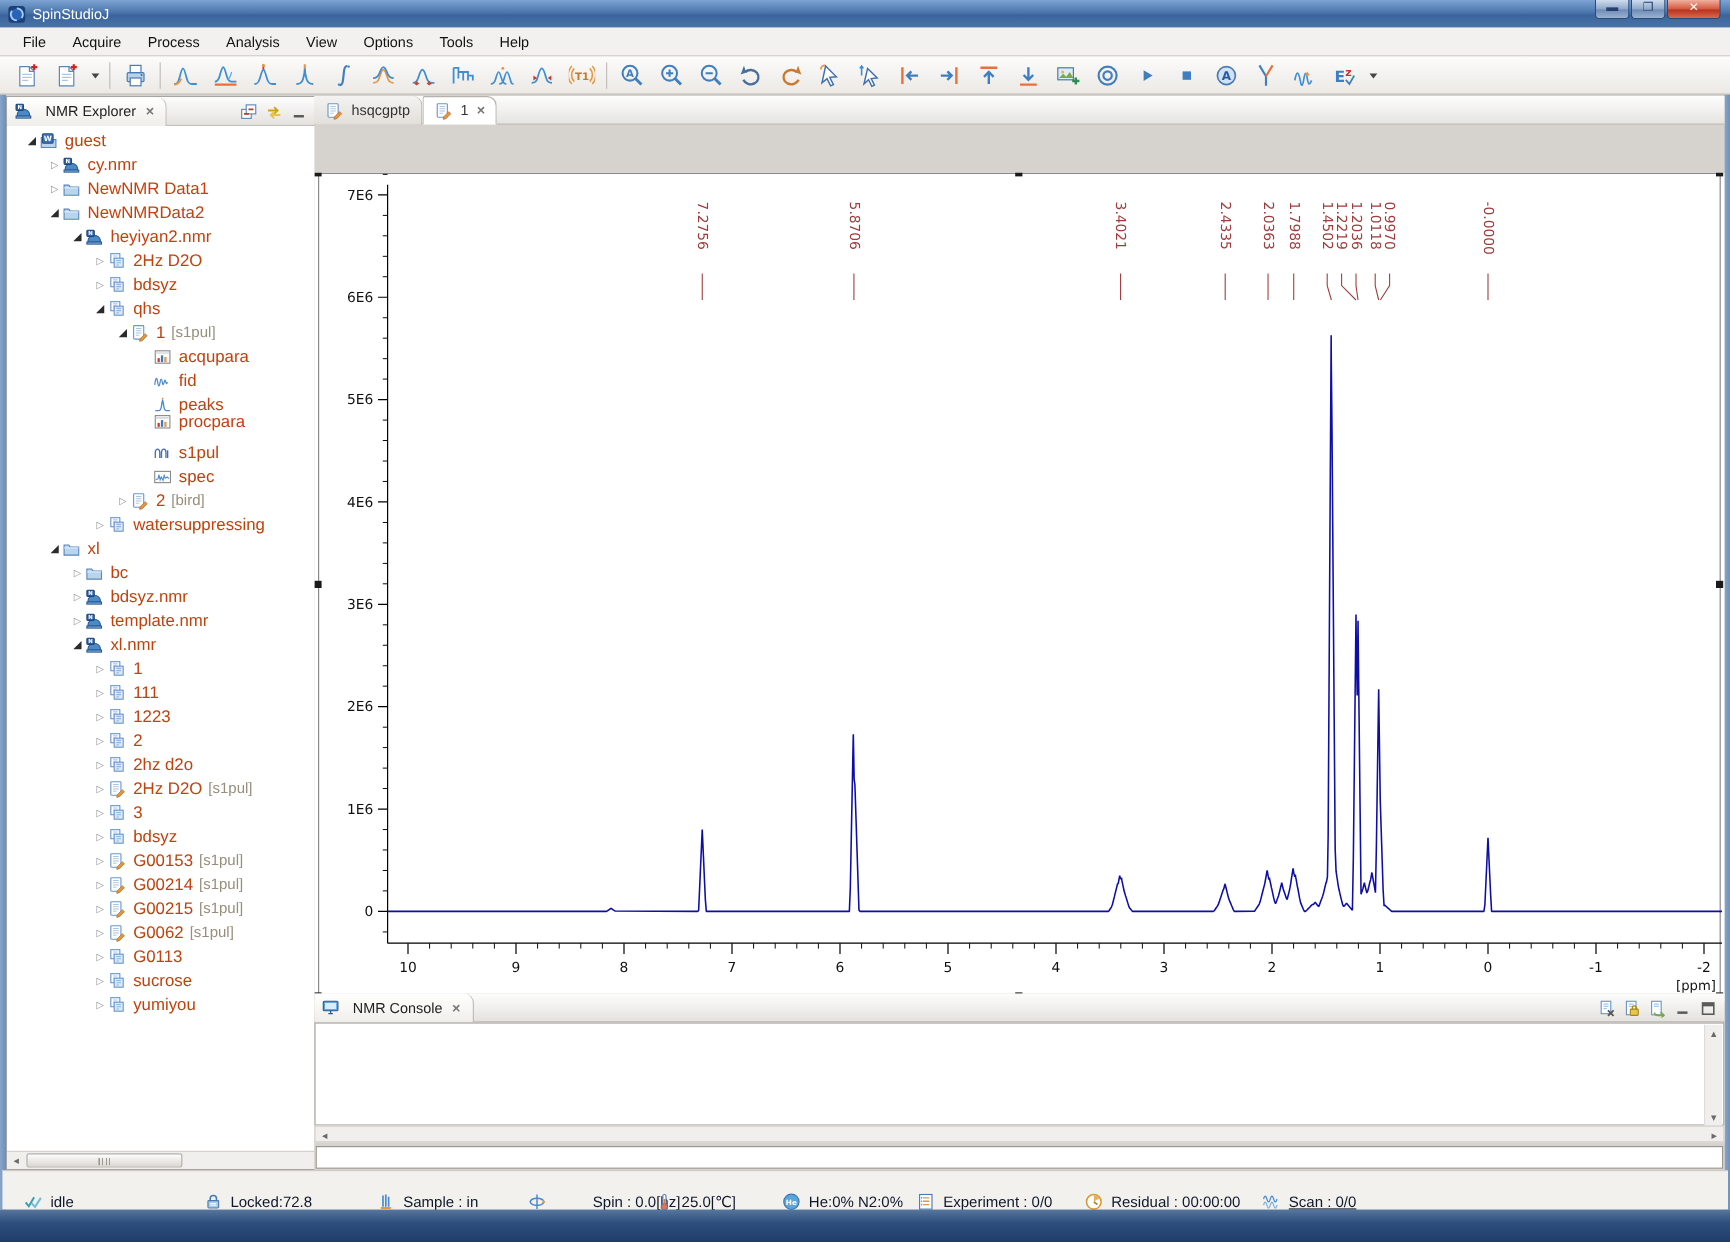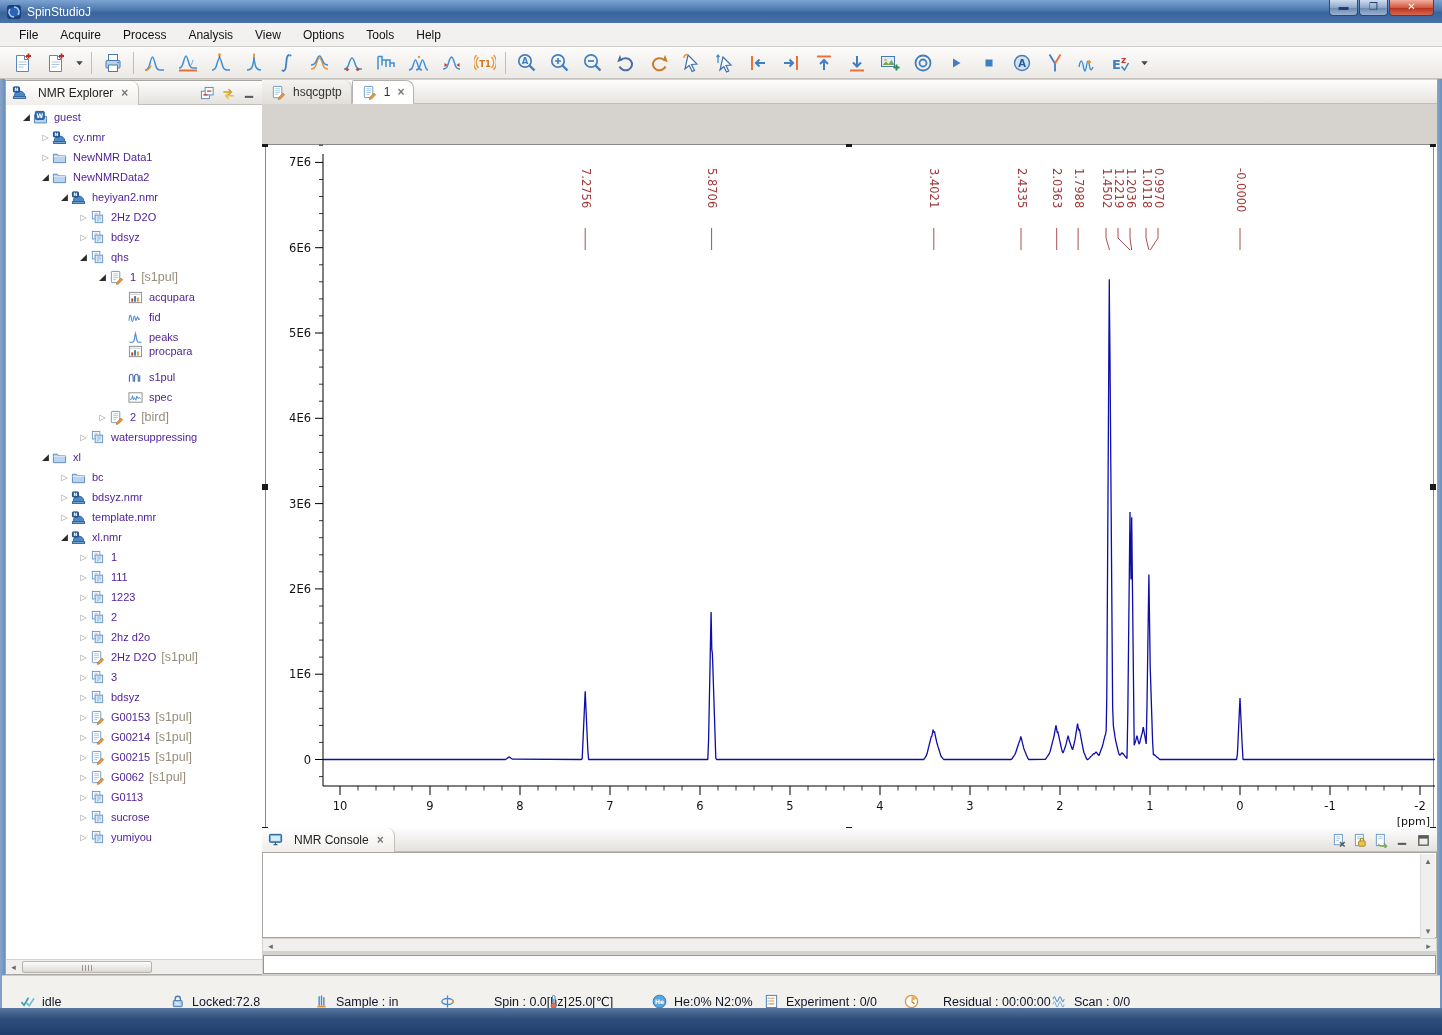--- a/index.html
+++ b/index.html
@@ -42,21 +42,21 @@
   .view-tab .ttl{margin:0 6px 0 5px;color:#222;}
   .view-close{color:#777;font-size:12px;font-weight:bold;padding:0 2px;}
   .view-tools{position:absolute;right:4px;top:2px;display:flex;align-items:center;}
   .vt-btn{width:20px;height:20px;display:inline-flex;align-items:center;justify-content:center;margin-left:1px;}
   .tree{position:absolute;left:0;top:24px;width:100%;height:855px;overflow:hidden;background:#fff;}
   .trow{position:absolute;left:0;height:20px;width:100%;display:flex;align-items:center;white-space:nowrap;}
   .arrow{display:inline-block;width:13px;text-align:center;flex:0 0 13px;}
   .arrow.closed{color:#8f8f8f;font-size:8px;}
   .arrow.open{color:#2b2b2b;font-size:9px;}
   .ticon{display:inline-flex;width:17px;flex:0 0 17px;margin-right:4px;}
-  .tlabel{font-size:11px;color:#4c1d95;}
+  .tlabel{font-size:14px;color:#c2410c;}
   .tsuffix{font-size:12.5px;color:#978e7c;margin-left:5px;}
   .hscroll{position:absolute;left:0;bottom:0;width:100%;height:15px;background:#f0efed;border-top:1px solid #d5d2cd;}
   .hs-arrow{position:absolute;top:0;width:15px;height:14px;color:#6a6a6a;font-size:9px;text-align:center;line-height:14px;}
   .hs-thumb{position:absolute;top:1px;height:12px;border:1px solid #b5b2ad;border-radius:2px;
     background:linear-gradient(180deg,#fdfdfd,#dbd8d3);}
   .grip{position:absolute;left:50%;top:3px;width:10px;height:6px;margin-left:-5px;
     background:repeating-linear-gradient(90deg,#9a978f 0 1px,transparent 1px 3px);}
   
   .main{position:absolute;left:262px;top:80px;width:1175px;height:895px;background:#d6d3ce;}
   .etabbar{position:absolute;left:0;top:0;width:100%;height:24px;background:linear-gradient(180deg,#fdfdfd,#e6e4e0);
@@ -1138,31 +1138,31 @@
       <div class="st-item" style="left: 762px;">
         <span class="ticon">
           <svg viewBox="0 0 16 16" width="15" height="15">
             <rect x="2.5" y="1.5" width="11" height="13" fill="#fff" stroke="#4a7ab0"></rect>
             <path d="M5.5 4.5h5.5M5.5 7.5h5.5M5.5 10.5h5.5" stroke="#e8953e" stroke-width="1.2"></path>
             <path d="M4 4.5h.8M4 7.5h.8M4 10.5h.8" stroke="#4a7ab0" stroke-width="1.4"></path>
           </svg>
         </span>
         <span>Experiment : 0/0</span>
       </div>
-      <div class="st-item" style="left: 902px; gap: 17px;">
+      <div class="st-item" style="left: 902px;">
         <span class="ticon">
           <svg viewBox="0 0 16 16" width="15" height="15">
             <circle cx="8" cy="8" r="6.5" fill="#fff" stroke="#d89a3a" stroke-width="1.4"></circle>
             <path d="M8 8V2.2A5.8 5.8 0 0 1 12.8 5z" fill="#e8b05a"></path>
             <path d="M8 8l3.2 2.4" stroke="#b87a22" stroke-width="1.4"></path>
           </svg>
         </span>
         <span>Residual : 00:00:00</span>
       </div>
-      <div class="st-item" style="left: 1050px;">
+      <div class="st-item" style="left: 1050px; text-decoration: underline;">
         <span class="ticon">
           <svg viewBox="0 0 16 16" width="15" height="15">
             <path d="M1 5.5c1-3.5 2-3.5 3 0s2 3.5 3 0 2-3.5 3 0 2 3.5 3 0" fill="none" stroke="#4a8ad0" stroke-width="1.1"></path>
             <path d="M1 11c1-3.5 2-3.5 3 0s2 3.5 3 0 2-3.5 3 0 2 3.5 3 0" fill="none" stroke="#7ab0e0" stroke-width="1.1"></path>
           </svg>
         </span>
         <span>Scan : 0/0</span>
       </div>
     </div>
   <div class="bottomedge"></div>

